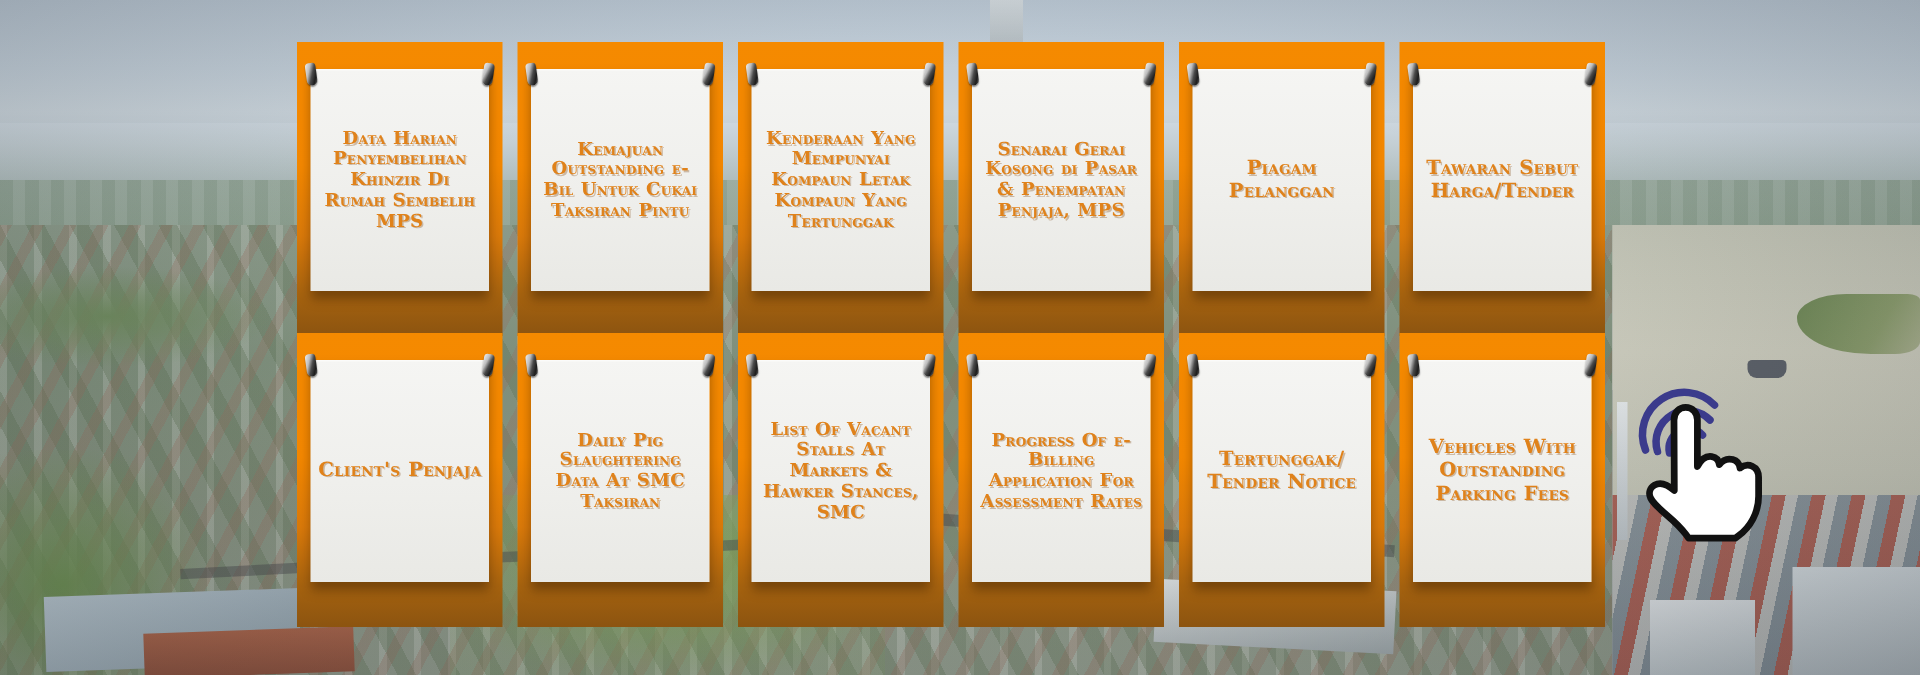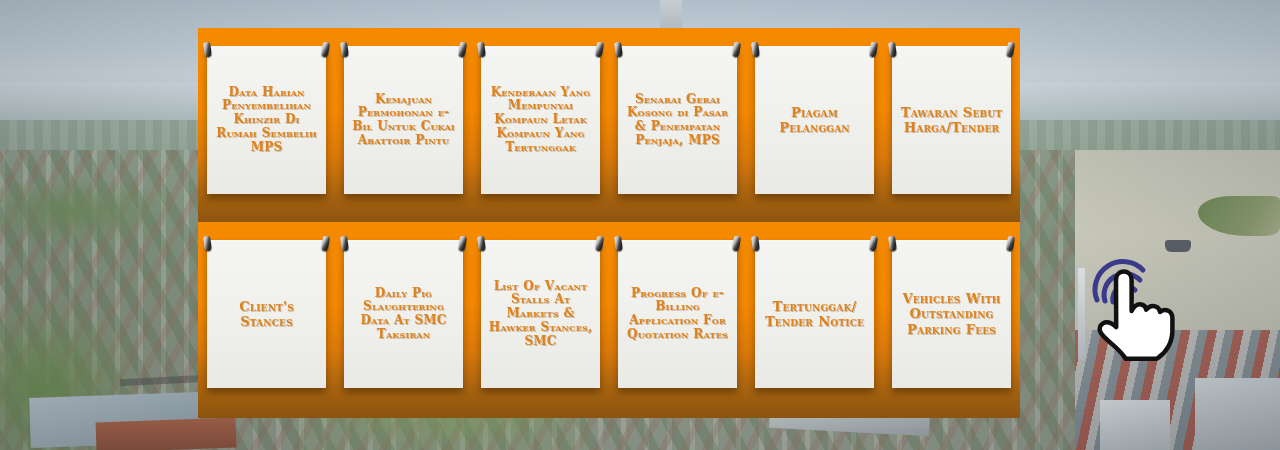--- a/index.html
+++ b/index.html
@@ -137,20 +137,21 @@
     height: 390px;
   }
   .row { position: absolute; left: 0; width: 882px; height: 196px; display: flex; }
   .row-top { top: 0; }
   .row-bottom { top: 194px; }
 
   .tile {
     position: relative;
     width: 137px;
     height: 196px;
+    margin-right: 10px;
     background: linear-gradient(180deg,
         #F58A00 0%,
         #F38700 42%,
         #D9790A 66%,
         #A5620F 86%,
         #8C5410 100%);
     flex: 0 0 137px;
   }
   .tile:last-child { margin-right: 16px; }
 
@@ -244,21 +245,21 @@
       <div class="tile">
         <div class="paper">
           <div class="paper-title sm">Data Harian Penyembelihan Khinzir Di Rumah Sembelih MPS</div>
         </div>
         <div class="pin pin-l"></div>
         <div class="pin pin-r"></div>
       </div>
 
       <div class="tile">
         <div class="paper">
-          <div class="paper-title sm">Kemajuan Permohonan e-Bil Untuk Cukai Abattoir Pintu</div>
+          <div class="paper-title sm">Kemajuan Outstanding e-Bil Untuk Cukai Taksiran Pintu</div>
         </div>
         <div class="pin pin-l"></div>
         <div class="pin pin-r"></div>
       </div>
 
       <div class="tile">
         <div class="paper">
           <div class="paper-title sm">Kenderaan Yang Mempunyai Kompaun Letak Kompaun Yang Tertunggak</div>
         </div>
         <div class="pin pin-l"></div>
@@ -288,21 +289,21 @@
         <div class="pin pin-l"></div>
         <div class="pin pin-r"></div>
       </div>
 
     </div>
 
     <div class="row row-bottom">
 
       <div class="tile">
         <div class="paper">
-          <div class="paper-title">Client's Stances</div>
+          <div class="paper-title">Client's Penjaja</div>
         </div>
         <div class="pin pin-l"></div>
         <div class="pin pin-r"></div>
       </div>
 
       <div class="tile">
         <div class="paper">
           <div class="paper-title sm">Daily Pig Slaughtering Data At SMC Taksiran</div>
         </div>
         <div class="pin pin-l"></div>
@@ -312,21 +313,21 @@
       <div class="tile">
         <div class="paper">
           <div class="paper-title sm">List Of Vacant Stalls At Markets &amp; Hawker Stances, SMC</div>
         </div>
         <div class="pin pin-l"></div>
         <div class="pin pin-r"></div>
       </div>
 
       <div class="tile">
         <div class="paper">
-          <div class="paper-title sm">Progress Of e-Billing Application For Quotation Rates</div>
+          <div class="paper-title sm">Progress Of e-Billing Application For Assessment Rates</div>
         </div>
         <div class="pin pin-l"></div>
         <div class="pin pin-r"></div>
       </div>
 
       <div class="tile">
         <div class="paper">
           <div class="paper-title">Tertunggak/ Tender Notice</div>
         </div>
         <div class="pin pin-l"></div>

